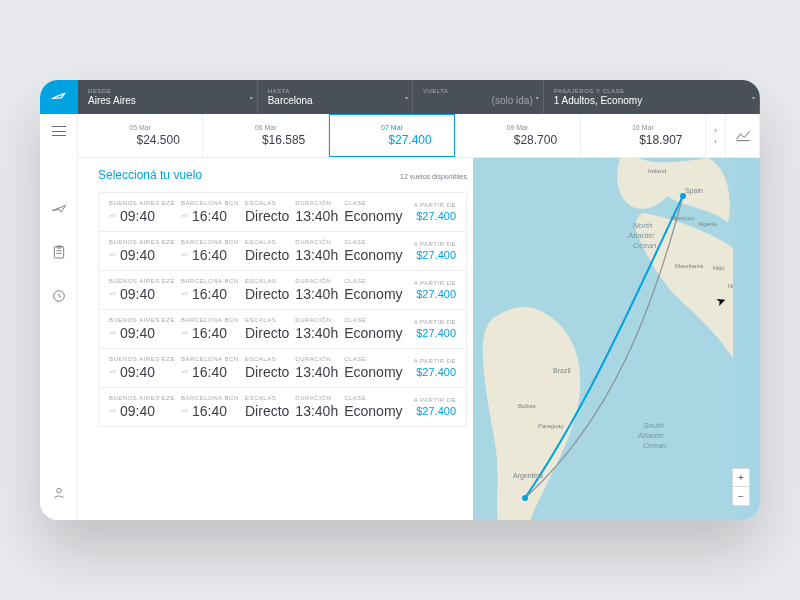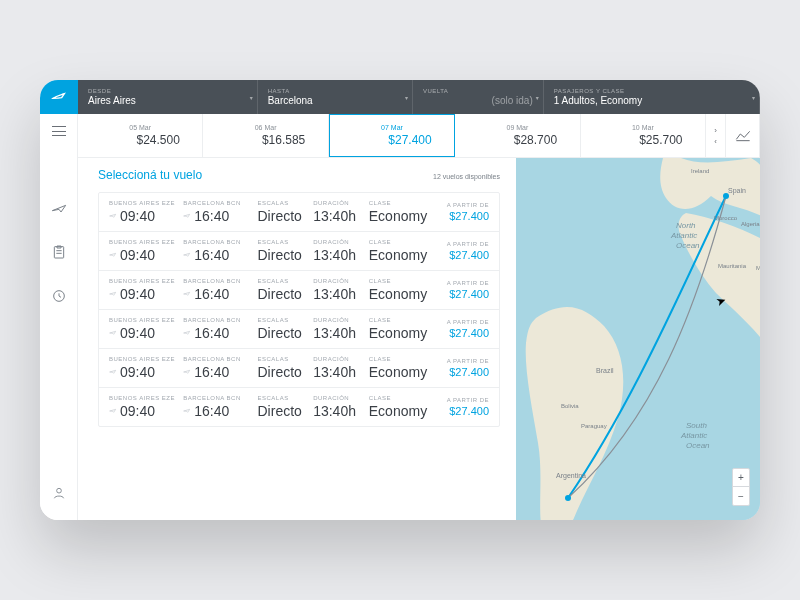--- a/index.html
+++ b/index.html
@@ -95,21 +95,21 @@
   }
   .date-cell.active { border:1px solid #00a3e0; }
   .dc-date { font-size:7px; color:#8a9097; margin-bottom:2px; }
   .dc-price { font-size:12px; color:#3a3f46;padding-left:36px; }
   .date-cell.active .dc-date,
   .date-cell.active .dc-price { color:#00a3e0; }
   .ds-arrow { width:20px; display:flex; flex-direction:column; align-items:center; justify-content:center; font-size:8px; color:#6a6f76; border-right:1px solid #eceef0; cursor:pointer;}
   .ds-chart { width:34px; display:flex; align-items:center; justify-content:center; color:#6a6f76; cursor:pointer; border-right:1px solid #eceef0;}
 
   .content { flex:1; display:flex; min-height:0; }
-  .list-pane { flex:1; padding: 10px 16px 0 20px; overflow:hidden; min-width:0; }
+  .list-pane { flex:1; padding: 10px 6px 0 20px; overflow:hidden; min-width:0; }
   .list-header { display:flex; justify-content:space-between; align-items:baseline; margin-bottom:10px; }
   .lh-title { color:#00a3e0; font-size:12px; font-weight:400; }
   .lh-count { color:#7b828a; font-size:7px; }
 
   .flights { display:flex; flex-direction:column; border:1px solid #eceef0; border-radius:2px; }
   .flight-row {
     display:grid;
     grid-template-columns: 1.1fr 1.1fr .8fr .8fr .8fr .9fr;
     gap:6px;
     padding: 7px 10px;
@@ -119,21 +119,21 @@
   }
   .flight-row:last-child { border-bottom:none; }
   .fc-label { font-size:6px; letter-spacing:.5px; color:#a3a9b0; text-transform:uppercase; margin-bottom:2px; white-space:nowrap; overflow:hidden;}
   .fc-value { font-size:14px; color:#3a3f46; white-space:nowrap;}
   .fc-price { font-size:11px; color:#00a3e0; text-align:right;}
   .fc-price-label { text-align:right; }
   .dep-arr { display:flex; align-items:center; gap:3px; }
   .plane-mini { width:8px; height:8px; color:#c4c9cf; }
 
   .map-pane {
-    width: 244px;
+    width: 287px;
     background: #a6d6e6;
     position: relative;
     overflow:hidden;
   }
   .zoom-ctrl {
     position:absolute; right:10px; bottom:14px;
     width:18px; background:#fff; border:1px solid #d6d9dd; border-radius:2px;
     display:flex; flex-direction:column;
     font-size:10px; color:#5a6067;
   }
@@ -215,21 +215,21 @@
         <div class="date-cell active">
           <span class="dc-date">07 Mar</span>
           <span class="dc-price">$27.400</span>
         </div>
         <div class="date-cell">
           <span class="dc-date">09 Mar</span>
           <span class="dc-price">$28.700</span>
         </div>
         <div class="date-cell">
           <span class="dc-date">10 Mar</span>
-          <span class="dc-price">$25.700</span>
+          <span class="dc-price">$18.907</span>
         </div>
         <div class="ds-arrow" style="gap: 2px;">
           <span>›</span>
           <span>‹</span>
         </div>
         <div class="ds-chart">
           <svg width="16" height="12" viewBox="0 0 24 18" fill="none" stroke="#6a6f76" stroke-width="1.5">
             <path d="M2 14 L8 6 L14 11 L22 2"></path>
             <path d="M2 16 H22"></path>
           </svg>

